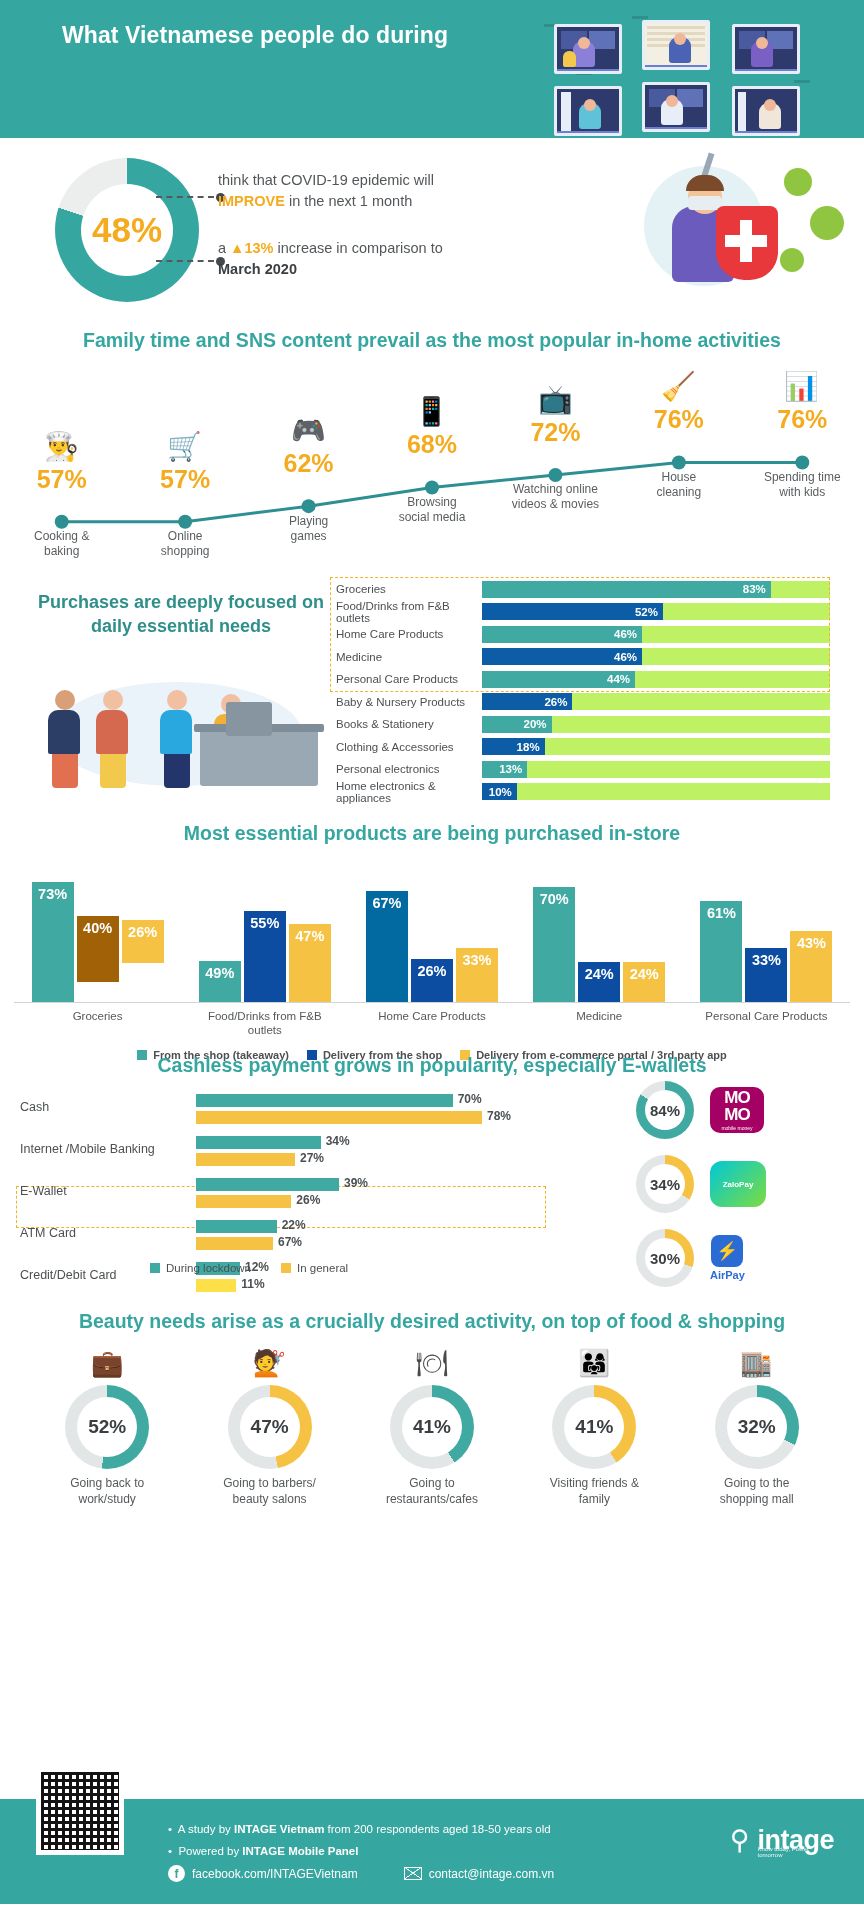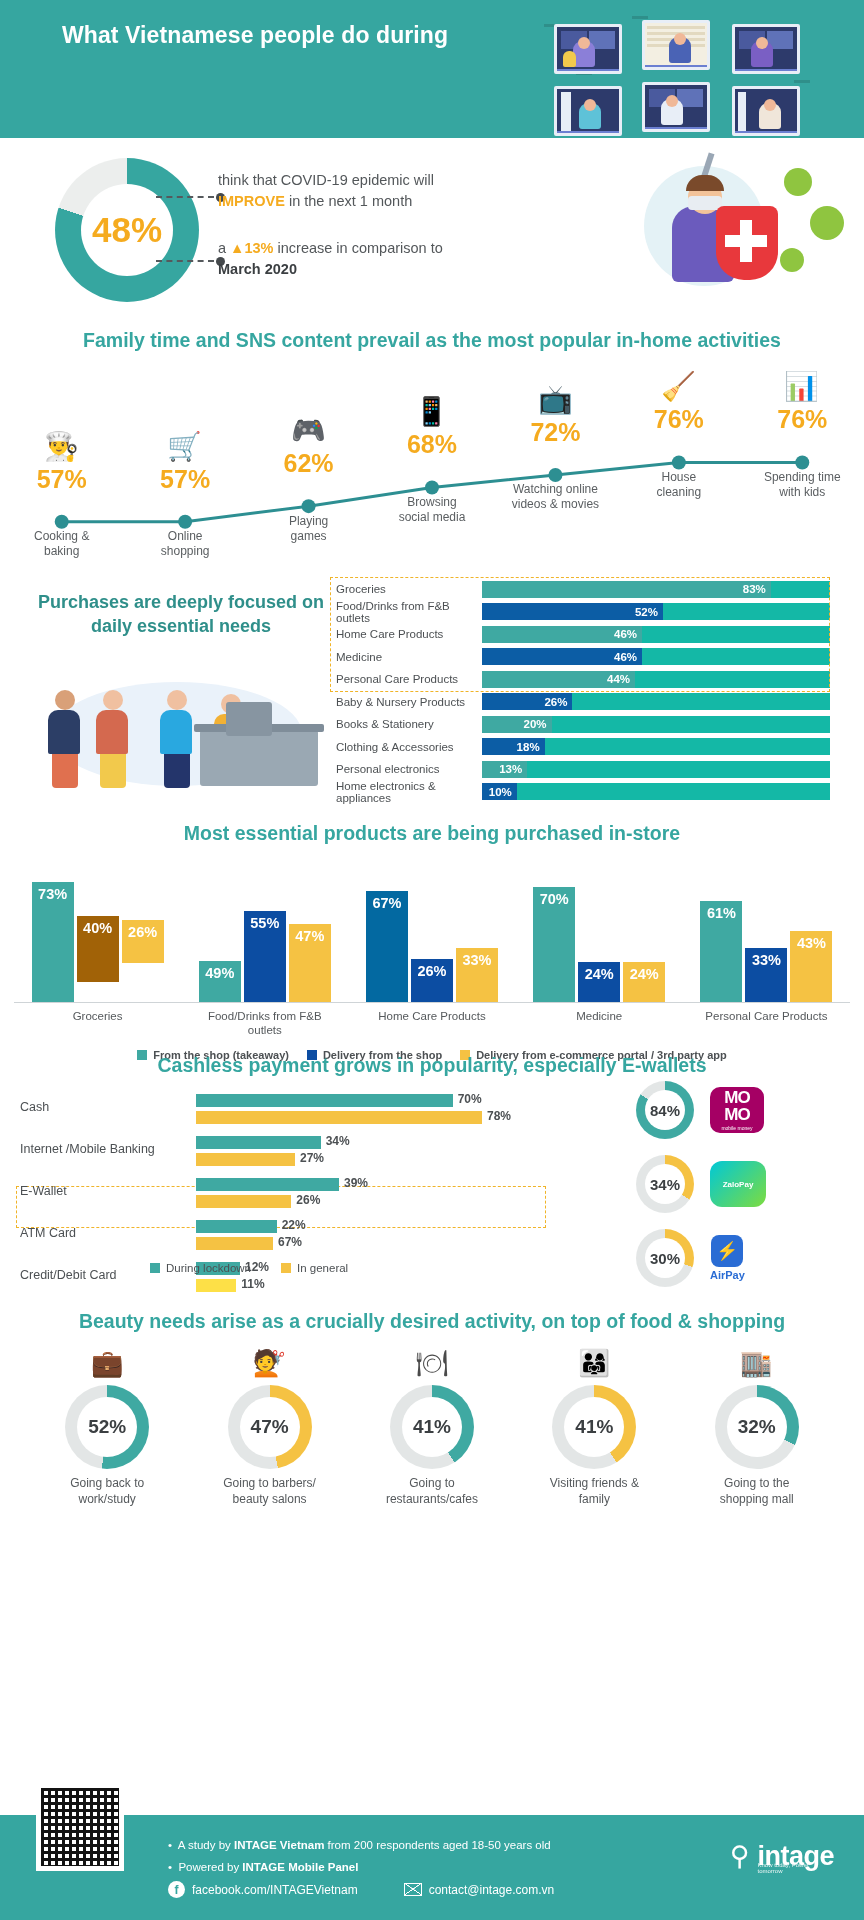--- a/index.html
+++ b/index.html
@@ -94,21 +94,21 @@
   .sh-person .b { width:32px; height:44px; border-radius:10px 10px 2px 2px; }
   .sh-person .l { width:26px; height:34px; margin:0 auto; border-radius:0 0 4px 4px;}
   .sh-counter { position:absolute; right:6px; bottom:10px; width:118px; height:56px; background:#9aa8b3; border-radius:3px;}
   .sh-counter .top { position:absolute; top:-6px; left:-6px; right:-6px; height:8px; background:#7f8d99; border-radius:2px;}
   .sh-monitor { position:absolute; right:52px; bottom:60px; width:46px; height:34px; background:#8795a1; border-radius:3px;}
   .sh-bg { position:absolute; left:18px; top:6px; width:250px; height:104px; background:#eaf2fa; border-radius:50%; }
 
   .plist { position:absolute; left:330px; top:10px; width:500px; }
   .prow { display:flex; align-items:center; height:22.5px; }
   .prow .pname { width:152px; font-size:11.5px; color:#4c5053; padding-left:6px; }
-  .prow .ptrack { flex:1; height:17px; background:#14b8a6; position:relative; }
+  .prow .ptrack { flex:1; height:17px; background:#bef264; position:relative; }
   .prow .pbar { height:17px; display:flex; align-items:center; justify-content:flex-end; padding-right:5px;
                 font-size:11.5px; font-weight:bold; color:#ffffff; }
   .hl-box { position:absolute; left:0; top:0; width:100%; border:1.5px dashed #f0b429; }
 
   
   .sec4 { position:relative; height:230px; }
   .sec4 .sec-title { padding-top:4px; }
   .gchart { position:relative; height:140px; margin:18px 14px 0 14px; border-bottom:1.5px solid #cfd4d7; }
   .ggroup { position:absolute; bottom:0; width:150px; display:flex; justify-content:center; align-items:flex-end; gap:3px; }
   .gbar { width:42px; position:relative; display:flex; align-items:flex-start; justify-content:center; }
@@ -155,21 +155,21 @@
   .bgrid { display:flex; justify-content:space-around; margin-top:14px; padding:0 26px; }
   .bitem { width:130px; text-align:center; }
   .bicon { font-size:26px; height:34px; line-height:32px; }
   .bdonut { width:84px; height:84px; border-radius:50%; margin:4px auto 0;
             display:flex; align-items:center; justify-content:center; position:relative; }
   .bdonut::after { content:""; position:absolute; width:60px; height:60px; border-radius:50%; background:#fff;}
   .bdonut span { position:relative; z-index:2; font-size:19px; font-weight:bold; color:#3b3f42; }
   .blabel { font-size:12px; color:#55595c; line-height:1.3; margin-top:7px; }
 
   
-  .footer { position:absolute; left:0; bottom:0; width:864px; height:105px; background:#36a6a0; }
+  .footer { position:absolute; left:0; bottom:16px; width:864px; height:105px; background:#36a6a0; }
   .qr { position:absolute; left:36px; top:-32px; width:88px; height:88px; background:#fff; padding:5px; }
   .qr .grid { width:100%; height:100%;
      background-image:
       linear-gradient(90deg,#000 50%,transparent 50%),
       linear-gradient(#000 50%,transparent 50%);
      background-size:7px 7px, 7px 7px; background-color:#fff; opacity:.92; }
   .fbullets { position:absolute; left:168px; top:20px; color:#fff; font-size:11.5px; line-height:1.9; }
   .fbullets b { font-weight:bold; }
   .flinks { position:absolute; left:168px; top:66px; display:flex; gap:46px; color:#fff; font-size:12px; align-items:center;}
   .flinks div { display:flex; align-items:center; gap:7px; }

